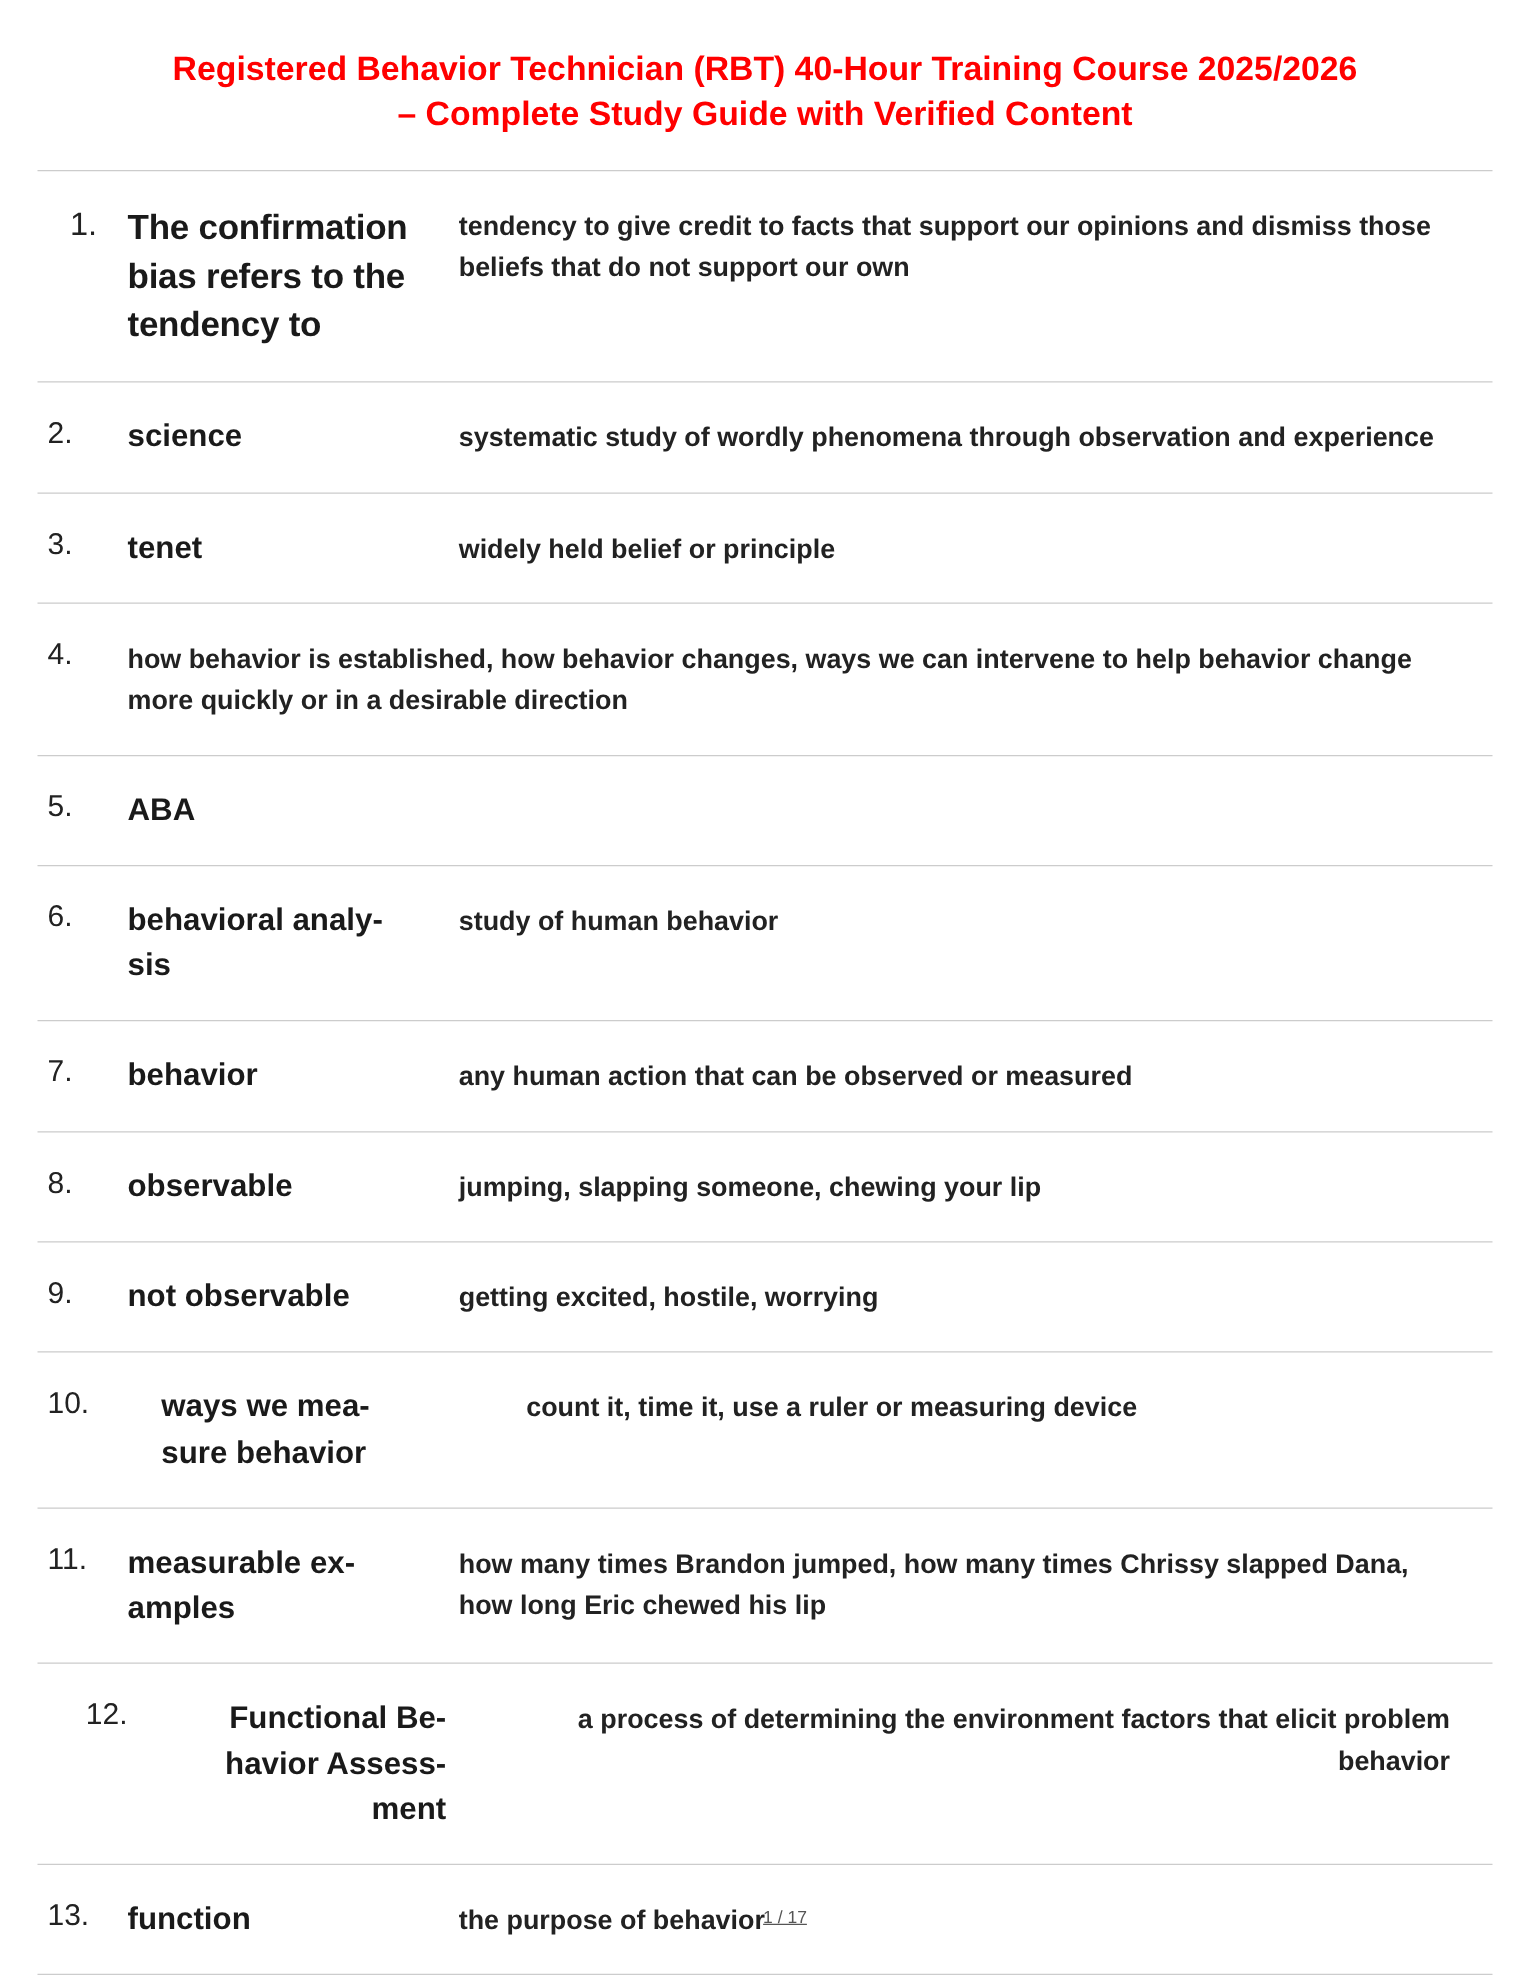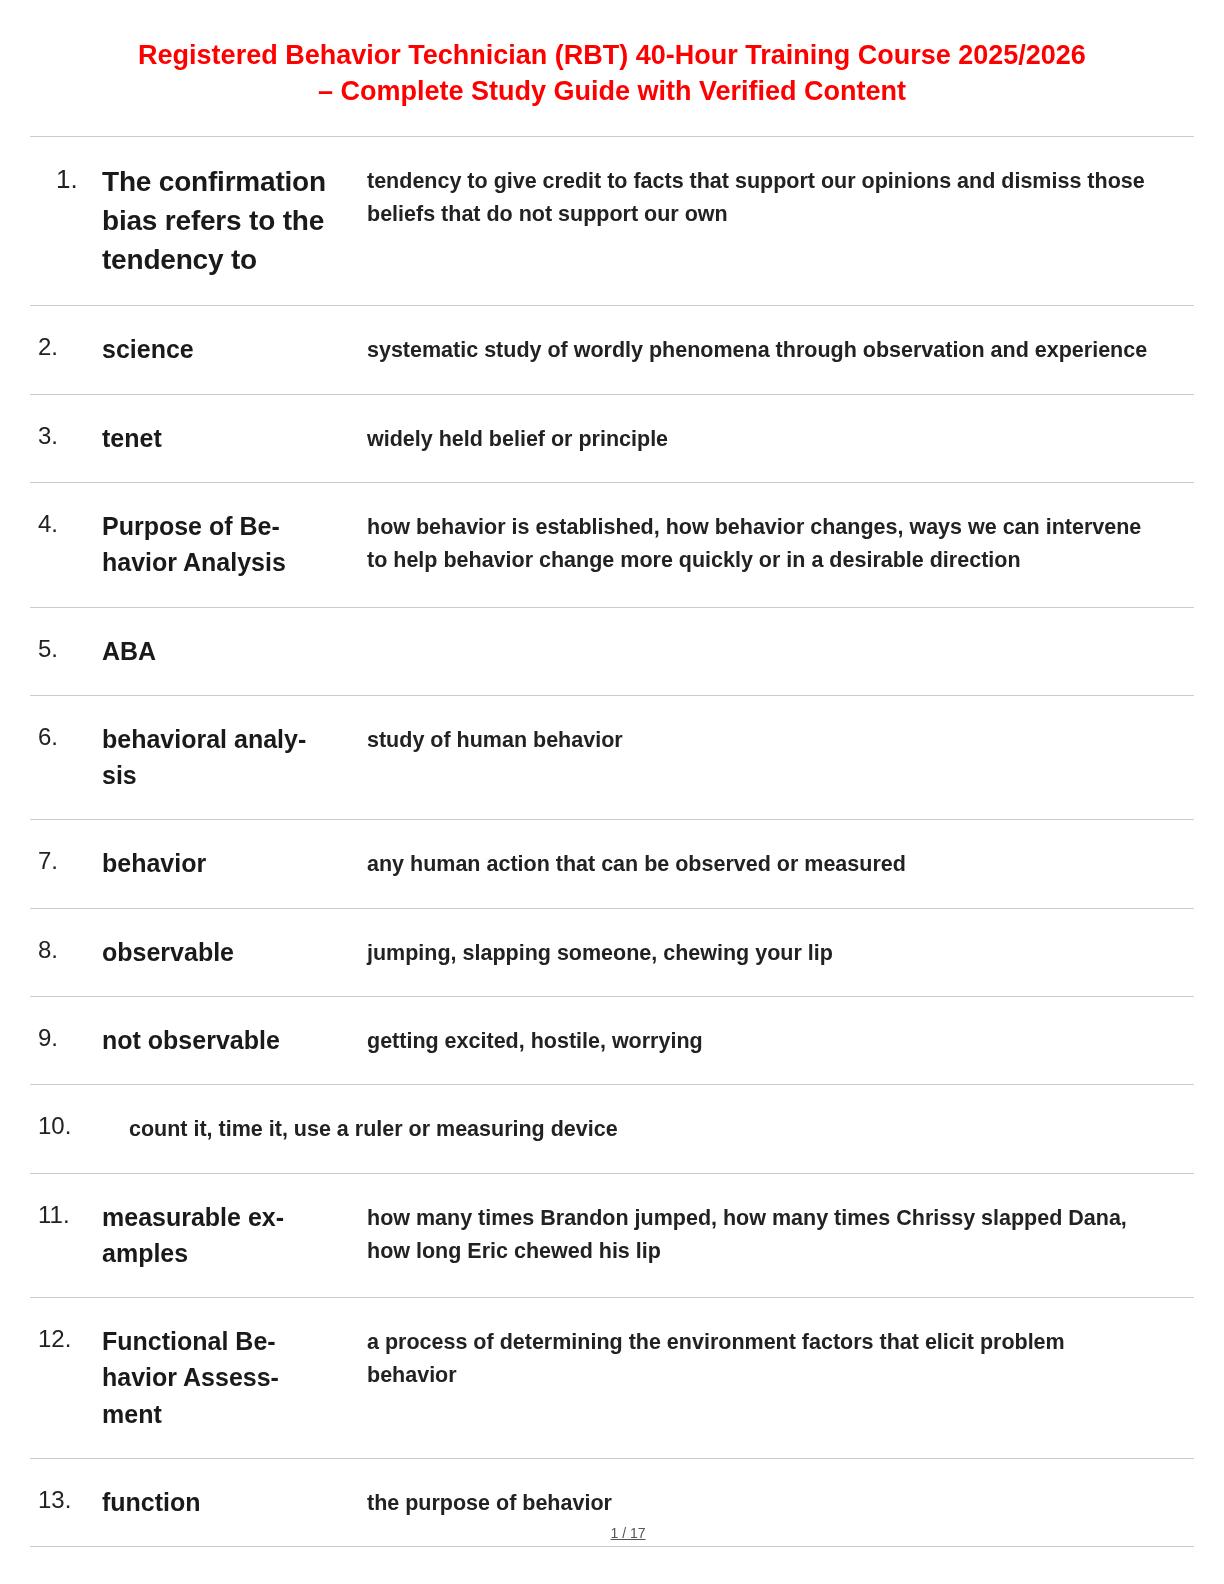--- a/index.html
+++ b/index.html
@@ -110,22 +110,20 @@
   </div>
 
   <div class="row" style="border-top-color: rgb(204, 204, 204);">
     <div class="cell-num">3.</div>
     <div class="cell-term">tenet</div>
     <div class="cell-def">widely held belief or principle</div>
   </div>
 
   <div class="row" style="border-top-color: rgb(204, 204, 204);">
     <div class="cell-num">4.</div>
-    <div class="cell-term">Purpose of Be-
-havior Analysis</div>
     <div class="cell-def">how behavior is established, how behavior changes, ways we can intervene to help behavior change more quickly or in a desirable direction</div>
   </div>
 
   <div class="row" style="border-top-color: rgb(204, 204, 204);">
     <div class="cell-num">5.</div>
     <div class="cell-term">ABA</div>
   </div>
 
   <div class="row" style="border-top-color: rgb(204, 204, 204);">
     <div class="cell-num">6.</div>
@@ -147,31 +145,33 @@
   </div>
 
   <div class="row" style="border-top-color: rgb(204, 204, 204);">
     <div class="cell-num">9.</div>
     <div class="cell-term">not observable</div>
     <div class="cell-def">getting excited, hostile, worrying</div>
   </div>
 
   <div class="row" style="border-top-color: rgb(204, 204, 204); gap: 27px;">
     <div class="cell-num">10.</div>
+    <div class="cell-term">ways we mea-
+sure behavior</div>
     <div class="cell-def">count it, time it, use a ruler or measuring device</div>
   </div>
 
   <div class="row" style="border-top-color: rgb(204, 204, 204);">
     <div class="cell-num">11.</div>
     <div class="cell-term">measurable ex-
 amples</div>
     <div class="cell-def">how many times Brandon jumped, how many times Chrissy slapped Dana, how long Eric chewed his lip</div>
   </div>
 
-  <div class="row" style="border-top-color: rgb(204, 204, 204);">
+  <div class="row" style="border-top-color: rgb(204, 204, 204); text-align: right;">
     <div class="cell-num">12.</div>
     <div class="cell-term">Functional Be-
 havior Assess-
 ment</div>
     <div class="cell-def">a process of determining the environment factors that elicit problem behavior</div>
   </div>
 
   <div class="row" style="border-top-color: rgb(204, 204, 204);">
     <div class="cell-num">13.</div>
     <div class="cell-term">function</div>

